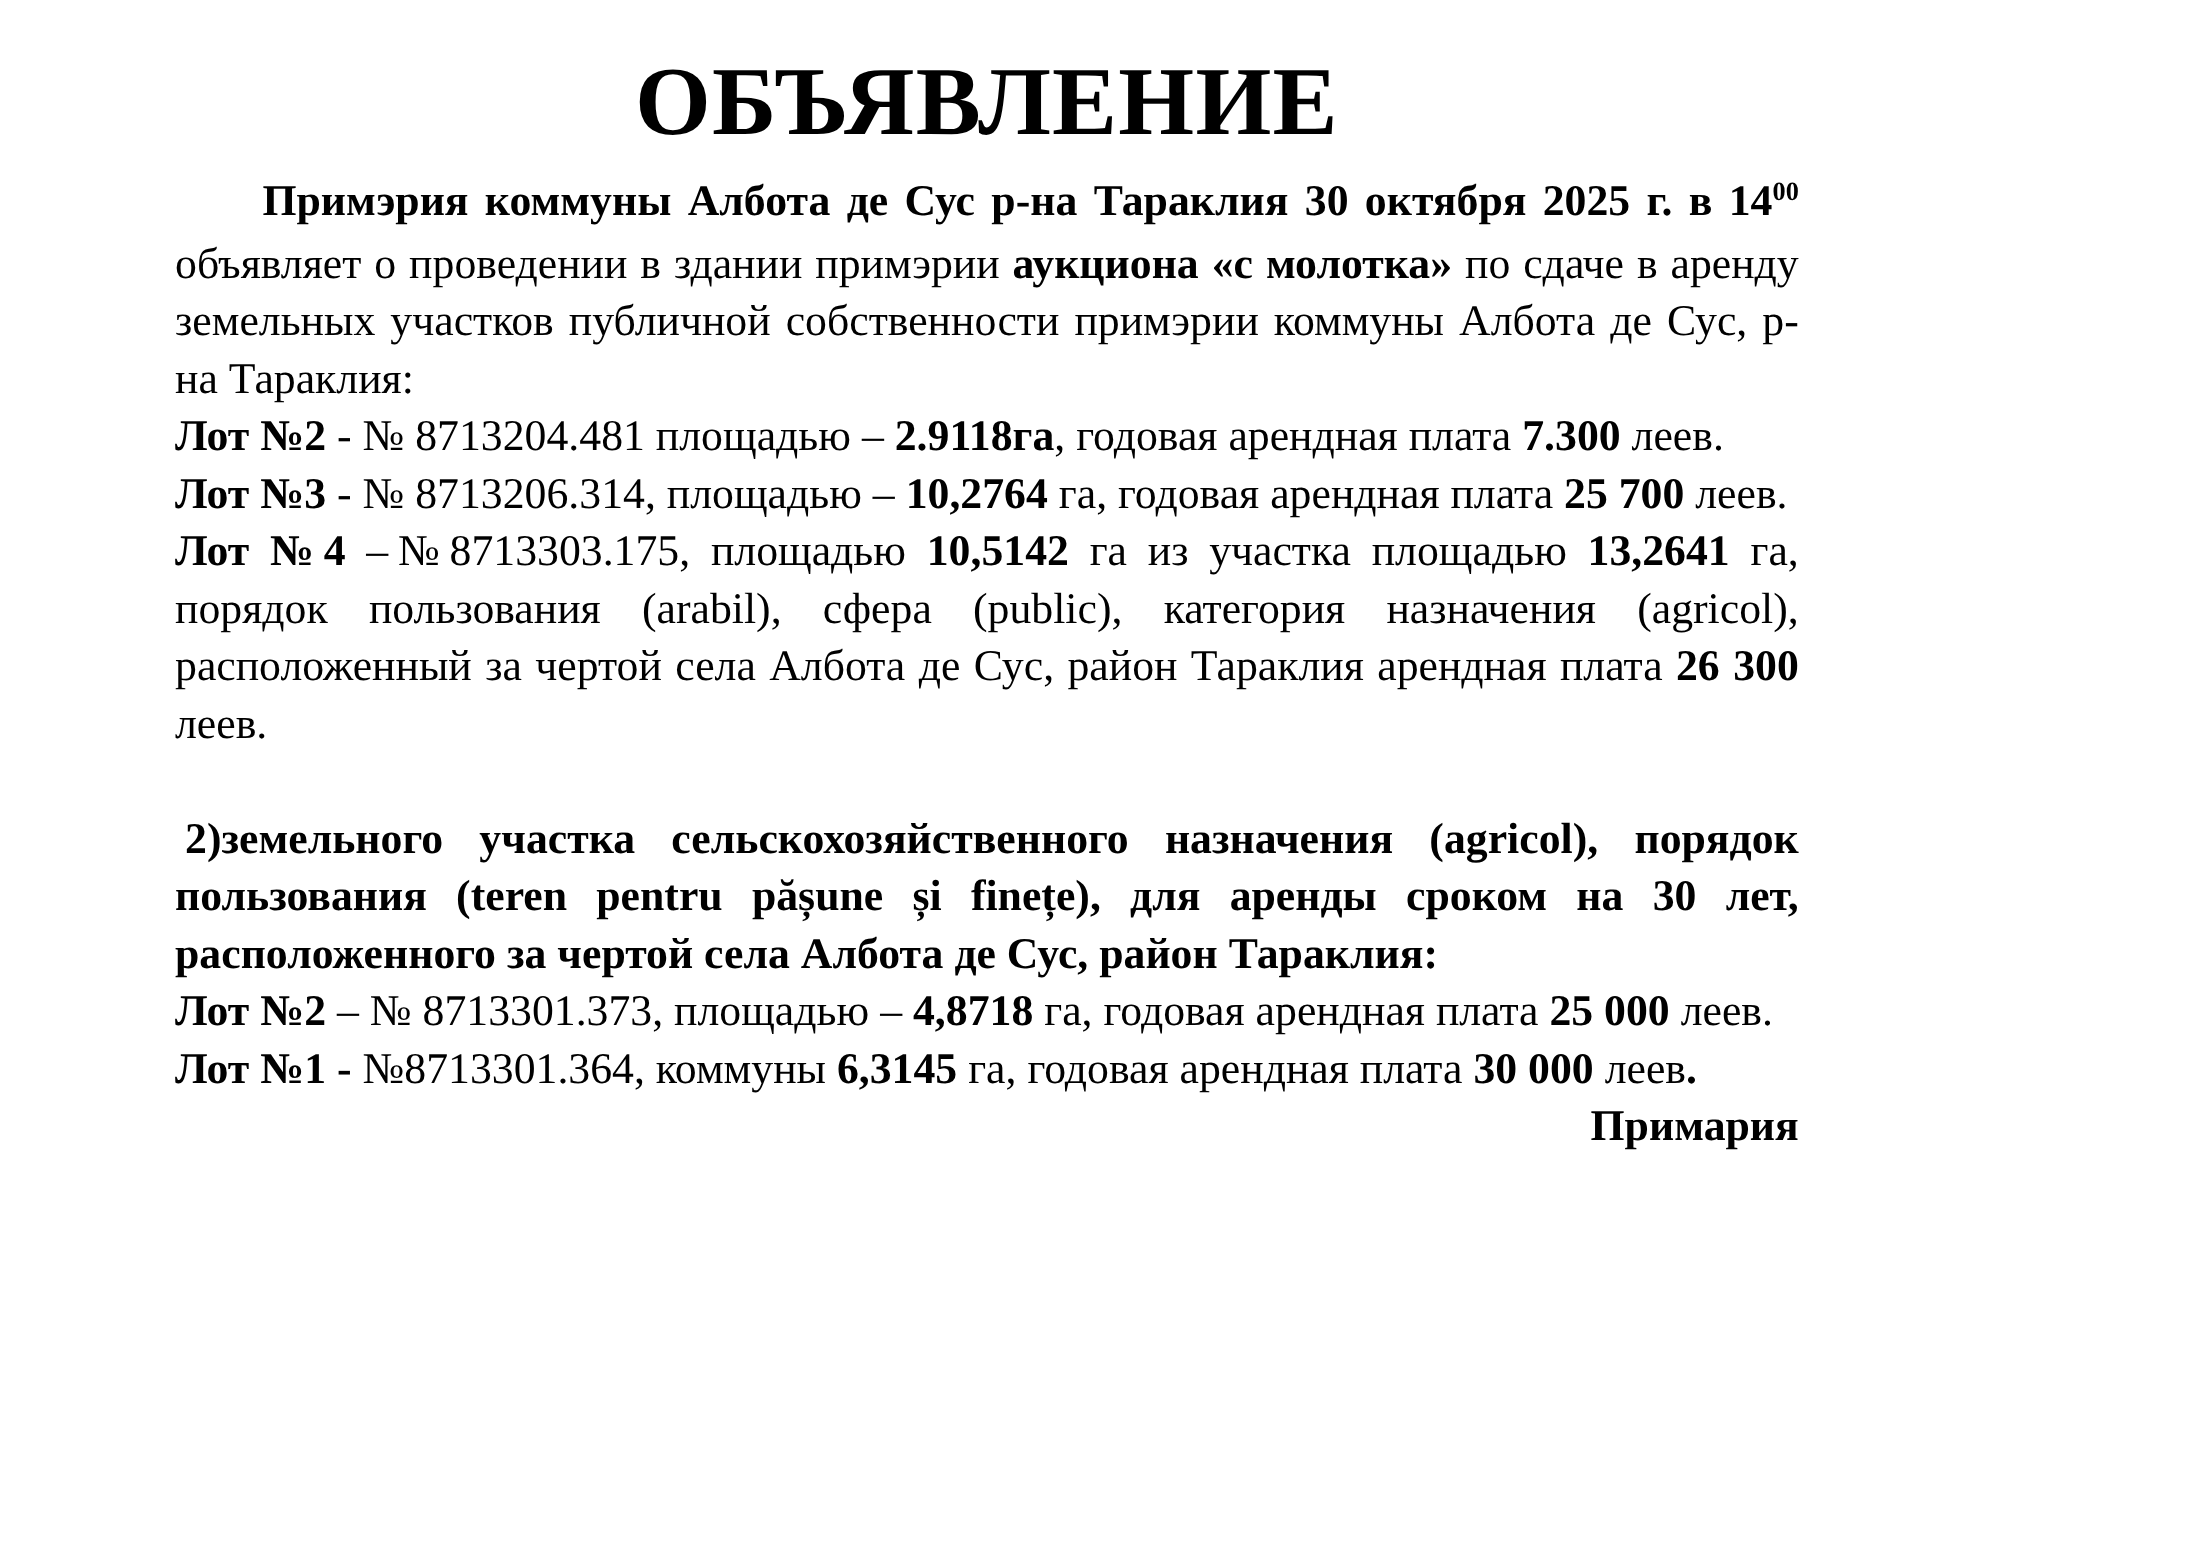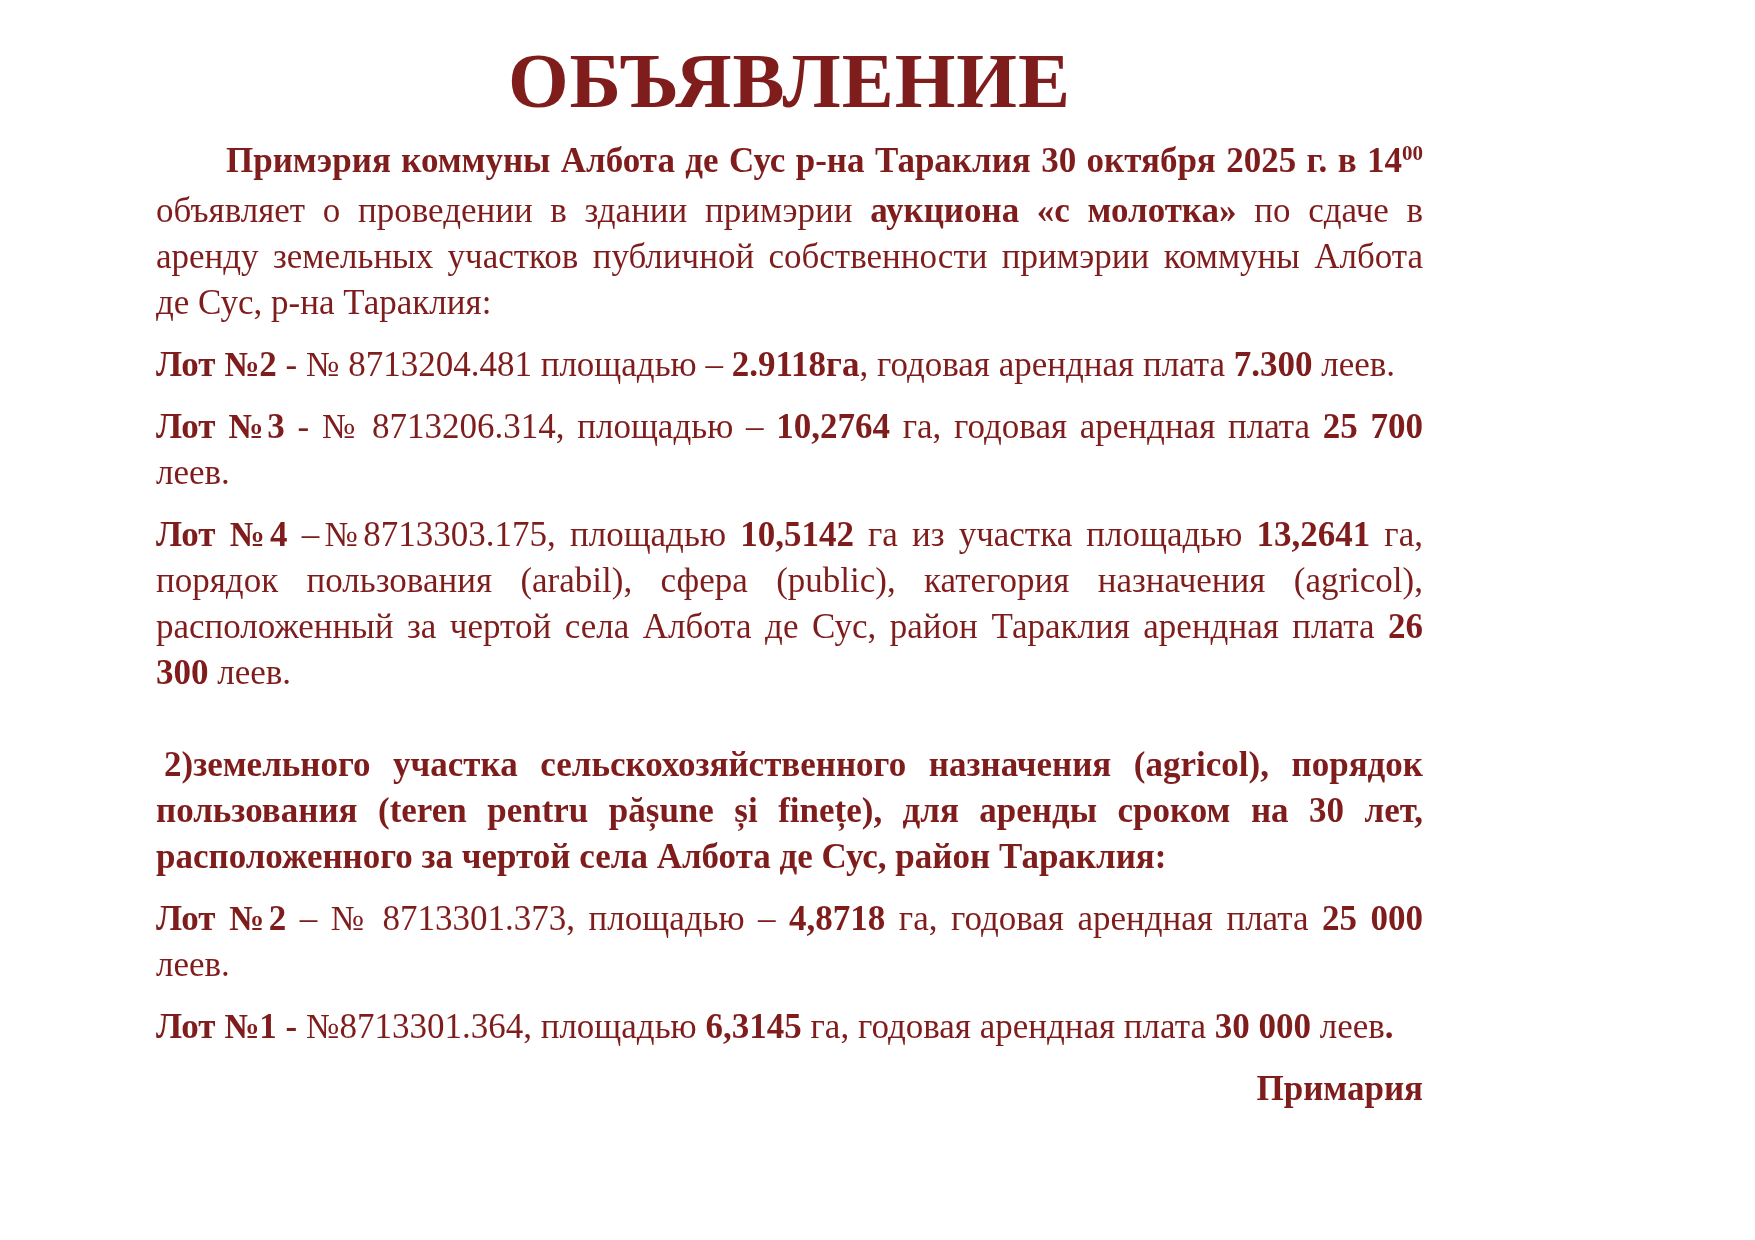--- a/index.html
+++ b/index.html
@@ -5,39 +5,39 @@
   html, body {
     margin: 0;
     padding: 0;
     background: #ffffff;
   }
   .page {
     position: relative;
     width: 1755px;
     height: 1240px;
     background: #ffffff;
-    color: #7f1d1d;
+    color: #000000;
     font-family: "Liberation Serif", "DejaVu Serif", serif;
     overflow: hidden;
     box-sizing: border-box;
     padding: 40px 316px 0 140px;
   }
   .doc-title {
     margin: 0 0 16px 0;
     text-align: center;
     font-size: 78px;
     line-height: 1.05;
     font-weight: bold;
     letter-spacing: 1px;
   }
   .para {
     font-size: 35px;
     line-height: 46px;
     text-align: justify;
-    margin: 16px;
+    margin: 0;
   }
   .indent { text-indent: 70px; }
   .indent-small { text-indent: 8px; }
   .bold-para { font-weight: bold; }
   .sec-gap { margin-top: 46px; }
   .signature {
     text-align: right;
     font-weight: bold;
     text-indent: 0;
   }
@@ -64,17 +64,17 @@
 
   <p class="para"><span class="run b">Лот №3</span><span class="run"> - № 8713206.314, площадью – </span><span class="run b">10,2764</span><span class="run"> га, годовая арендная плата </span><span class="run b">25 700</span><span class="run"> леев.</span></p>
 
   <p class="para"><span class="run b">Лот №4</span><span class="run"> –№8713303.175, площадью </span><span class="run b">10,5142</span><span class="run"> га из участка площадью </span><span class="run b">13,2641</span><span class="run"> га, порядок пользования (arabil), сфера (public), категория назначения (agricol), расположенный за чертой села Албота де Сус, район Тараклия арендная плата </span><span class="run b">26 300</span><span class="run"> леев.</span></p>
 
   <p class="para indent-small bold-para sec-gap"><span class="run b">2)земельного участка сельскохозяйственного назначения (agricol), порядок пользования (teren pentru pășune și finețe), для аренды сроком на 30 лет, расположенного за чертой села Албота де Сус, район Тараклия:</span></p>
 
   <p class="para"><span class="run b">Лот №2</span><span class="run"> – № 8713301.373, площадью – </span><span class="run b">4,8718</span><span class="run"> га, годовая арендная плата </span><span class="run b u">25 000</span><span class="run"> леев.</span></p>
 
 
-  <p class="para"><span class="run b">Лот №1 -</span><span class="run"> №8713301.364, площадью </span><span class="run b">6,3145</span><span class="run"> га, годовая арендная плата </span><span class="run b">30 000</span><span class="run"> леев</span><span class="run b">.</span></p>
+  <p class="para"><span class="run b">Лот №1 -</span><span class="run"> №8713301.364, коммуны </span><span class="run b">6,3145</span><span class="run"> га, годовая арендная плата </span><span class="run b">30 000</span><span class="run"> леев</span><span class="run b">.</span></p>
 
   <p class="para signature">Примария</p>
 
 </div>
 
 </body></html>

